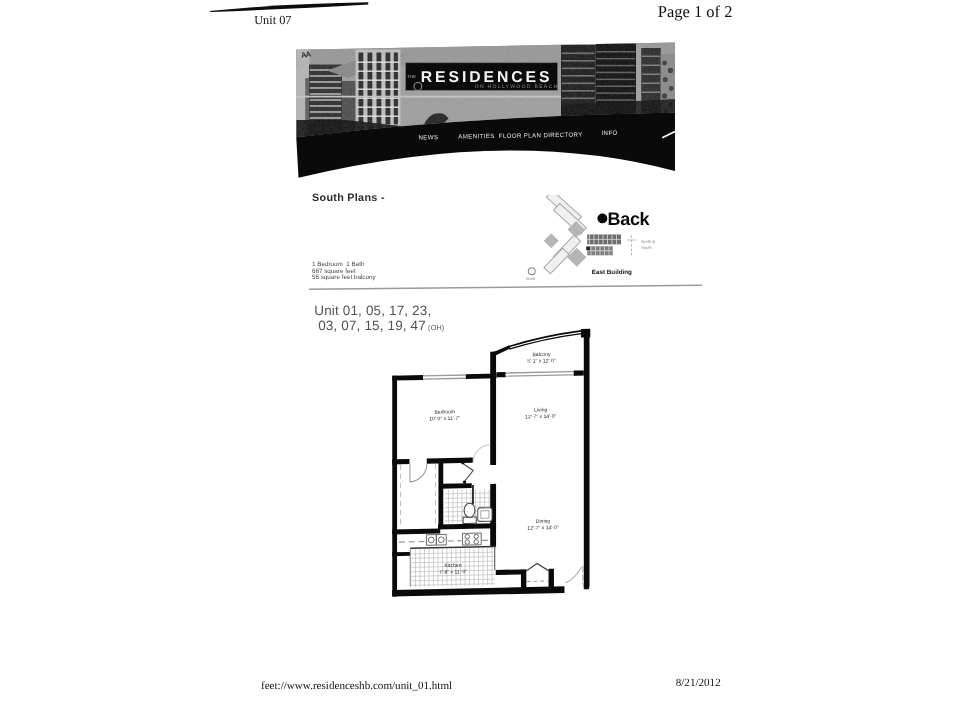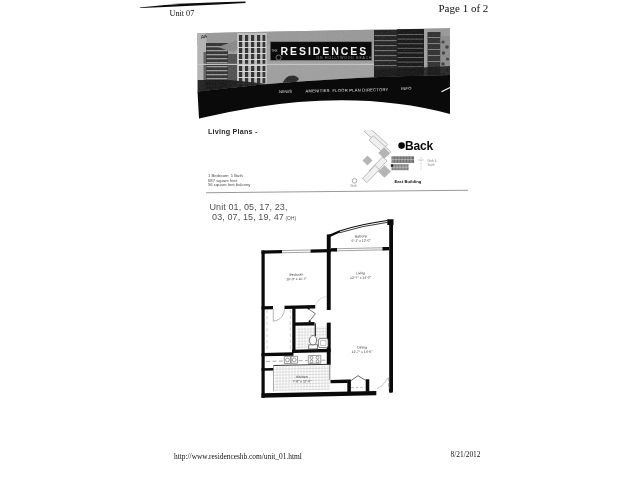--- a/index.html
+++ b/index.html
@@ -137,21 +137,21 @@
     <path d="M441.5,91.8 L450,87.6" stroke="#fff" stroke-width="1.1" fill="none"></path>
 
     <g fill="#e4e4e4" font-family="Liberation Sans,sans-serif" font-size="4.1" letter-spacing="0.25">
       <text x="279" y="93" transform="rotate(-1 279 93)">NEWS</text>
       <text x="305.5" y="92.4" transform="rotate(-1 305 92)">AMENITIES</text>
       <text x="332.5" y="92" transform="rotate(-1 332 92)">FLOOR PLAN  DIRECTORY</text>
       <text x="401" y="90" transform="rotate(-1 401 90)">INFO</text>
     </g>
   </svg>
 
-  <div class="abs" style="left:208px;top:126.5px;font-size:7.2px;font-weight:bold;color:#2a2a2a;letter-spacing:0.2px;">Living Plans -</div>
+  <div class="abs" style="left:208px;top:126.5px;font-size:7.2px;font-weight:bold;color:#2a2a2a;letter-spacing:0.2px;">South Plans -</div>
 
   <div class="abs" style="left:209.5px;top:155px;font-size:9px;color:#525252;letter-spacing:0.1px;line-height:9.6px;margin-top:48px;">
     Unit 01, 05, 17, 23,<br>&nbsp;03, 07, 15, 19, 47<span style="font-size:4.8px;"> (OH)</span>
   </div>
 
   <div class="abs" style="left:208px;top:173.8px;font-size:4.2px;color:#4a4a4a;line-height:4.7px;">
     1 Bedroom&nbsp;&nbsp;1 Bath<br>687 square feet<br>56 square feet balcony
   </div>
 
   <svg class="abs" style="left:345px;top:130px" width="105" height="62" viewBox="345 130 105 62">
@@ -339,17 +339,17 @@
           <text x="362" y="350.6">Dining</text>
           <text x="362" y="355">12'-7" x 14'-0"</text>
 
           <text x="302" y="378.8">Kitchen</text>
           <text x="302" y="383.2">7'-8" x 11'-0"</text>
         </g>
       </g>
     </g>
   </svg>
 
-  <div class="abs serif" style="left:174px;top:451.5px;font-size:7.4px;color:#111;">http://www.residenceshb.com/unit_01.html</div>
+  <div class="abs serif" style="left:174px;top:451.5px;font-size:7.4px;color:#111;">feet://www.residenceshb.com/unit_01.html</div>
 
   <div class="abs serif" style="left:450.5px;top:449.5px;font-size:7.4px;color:#111;">8/21/2012</div>
 
 </div>
 
 </body></html>

